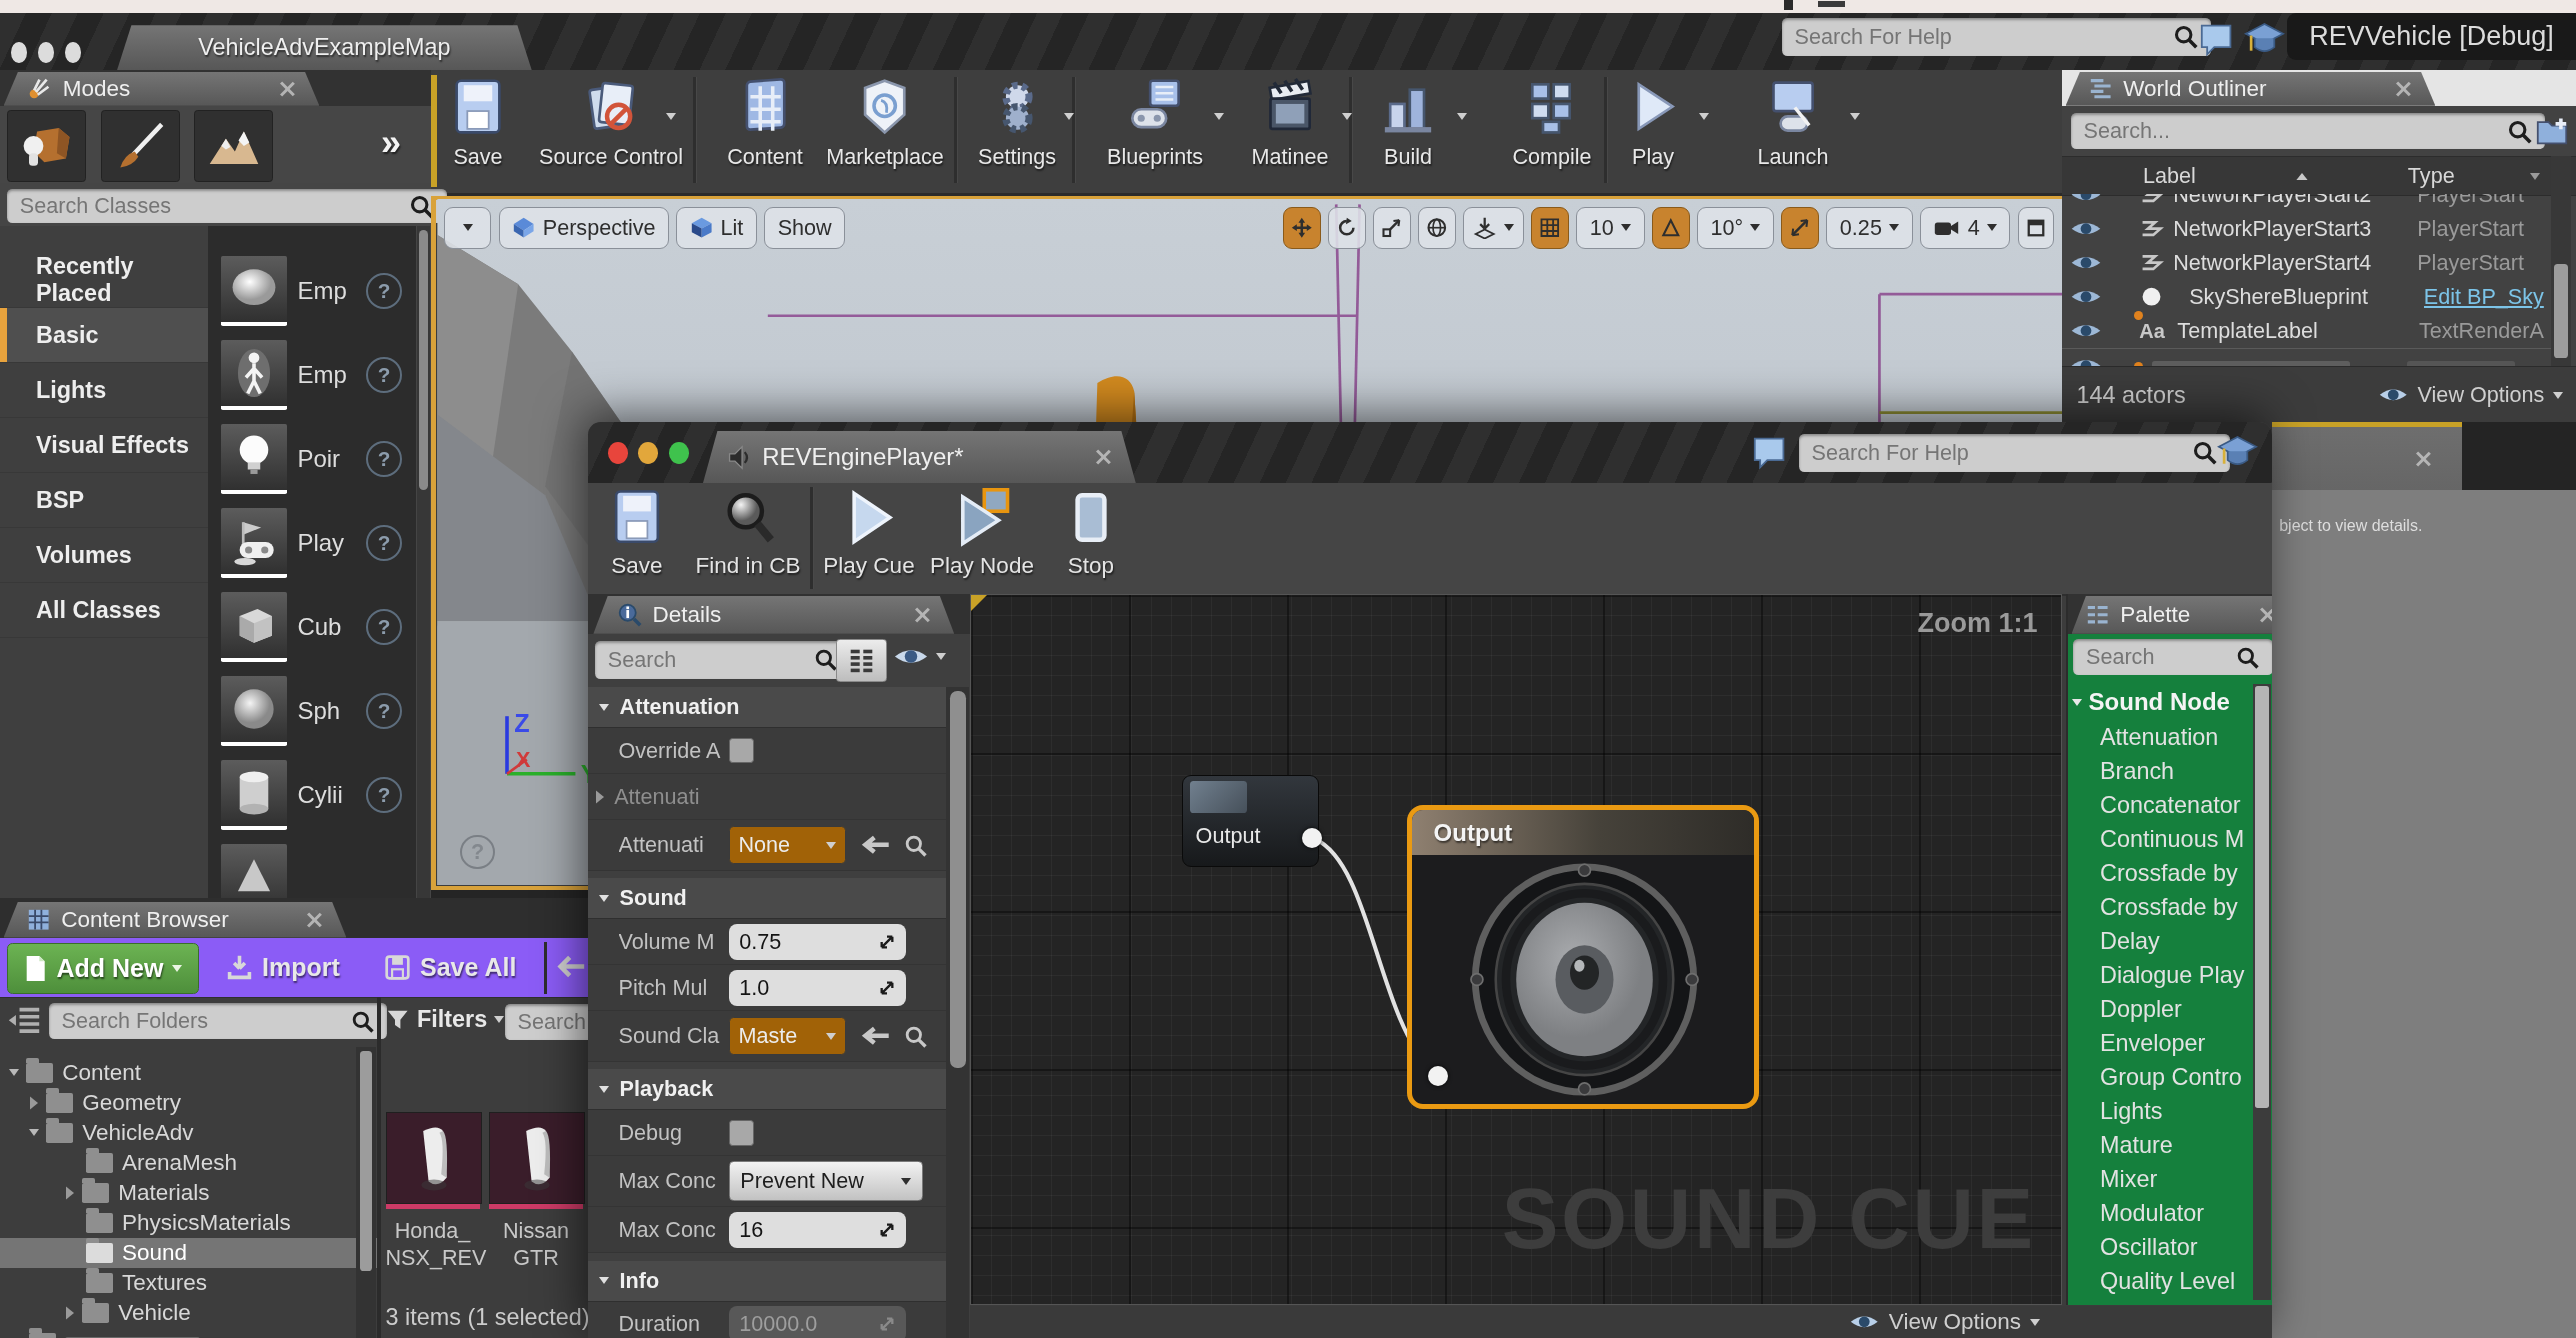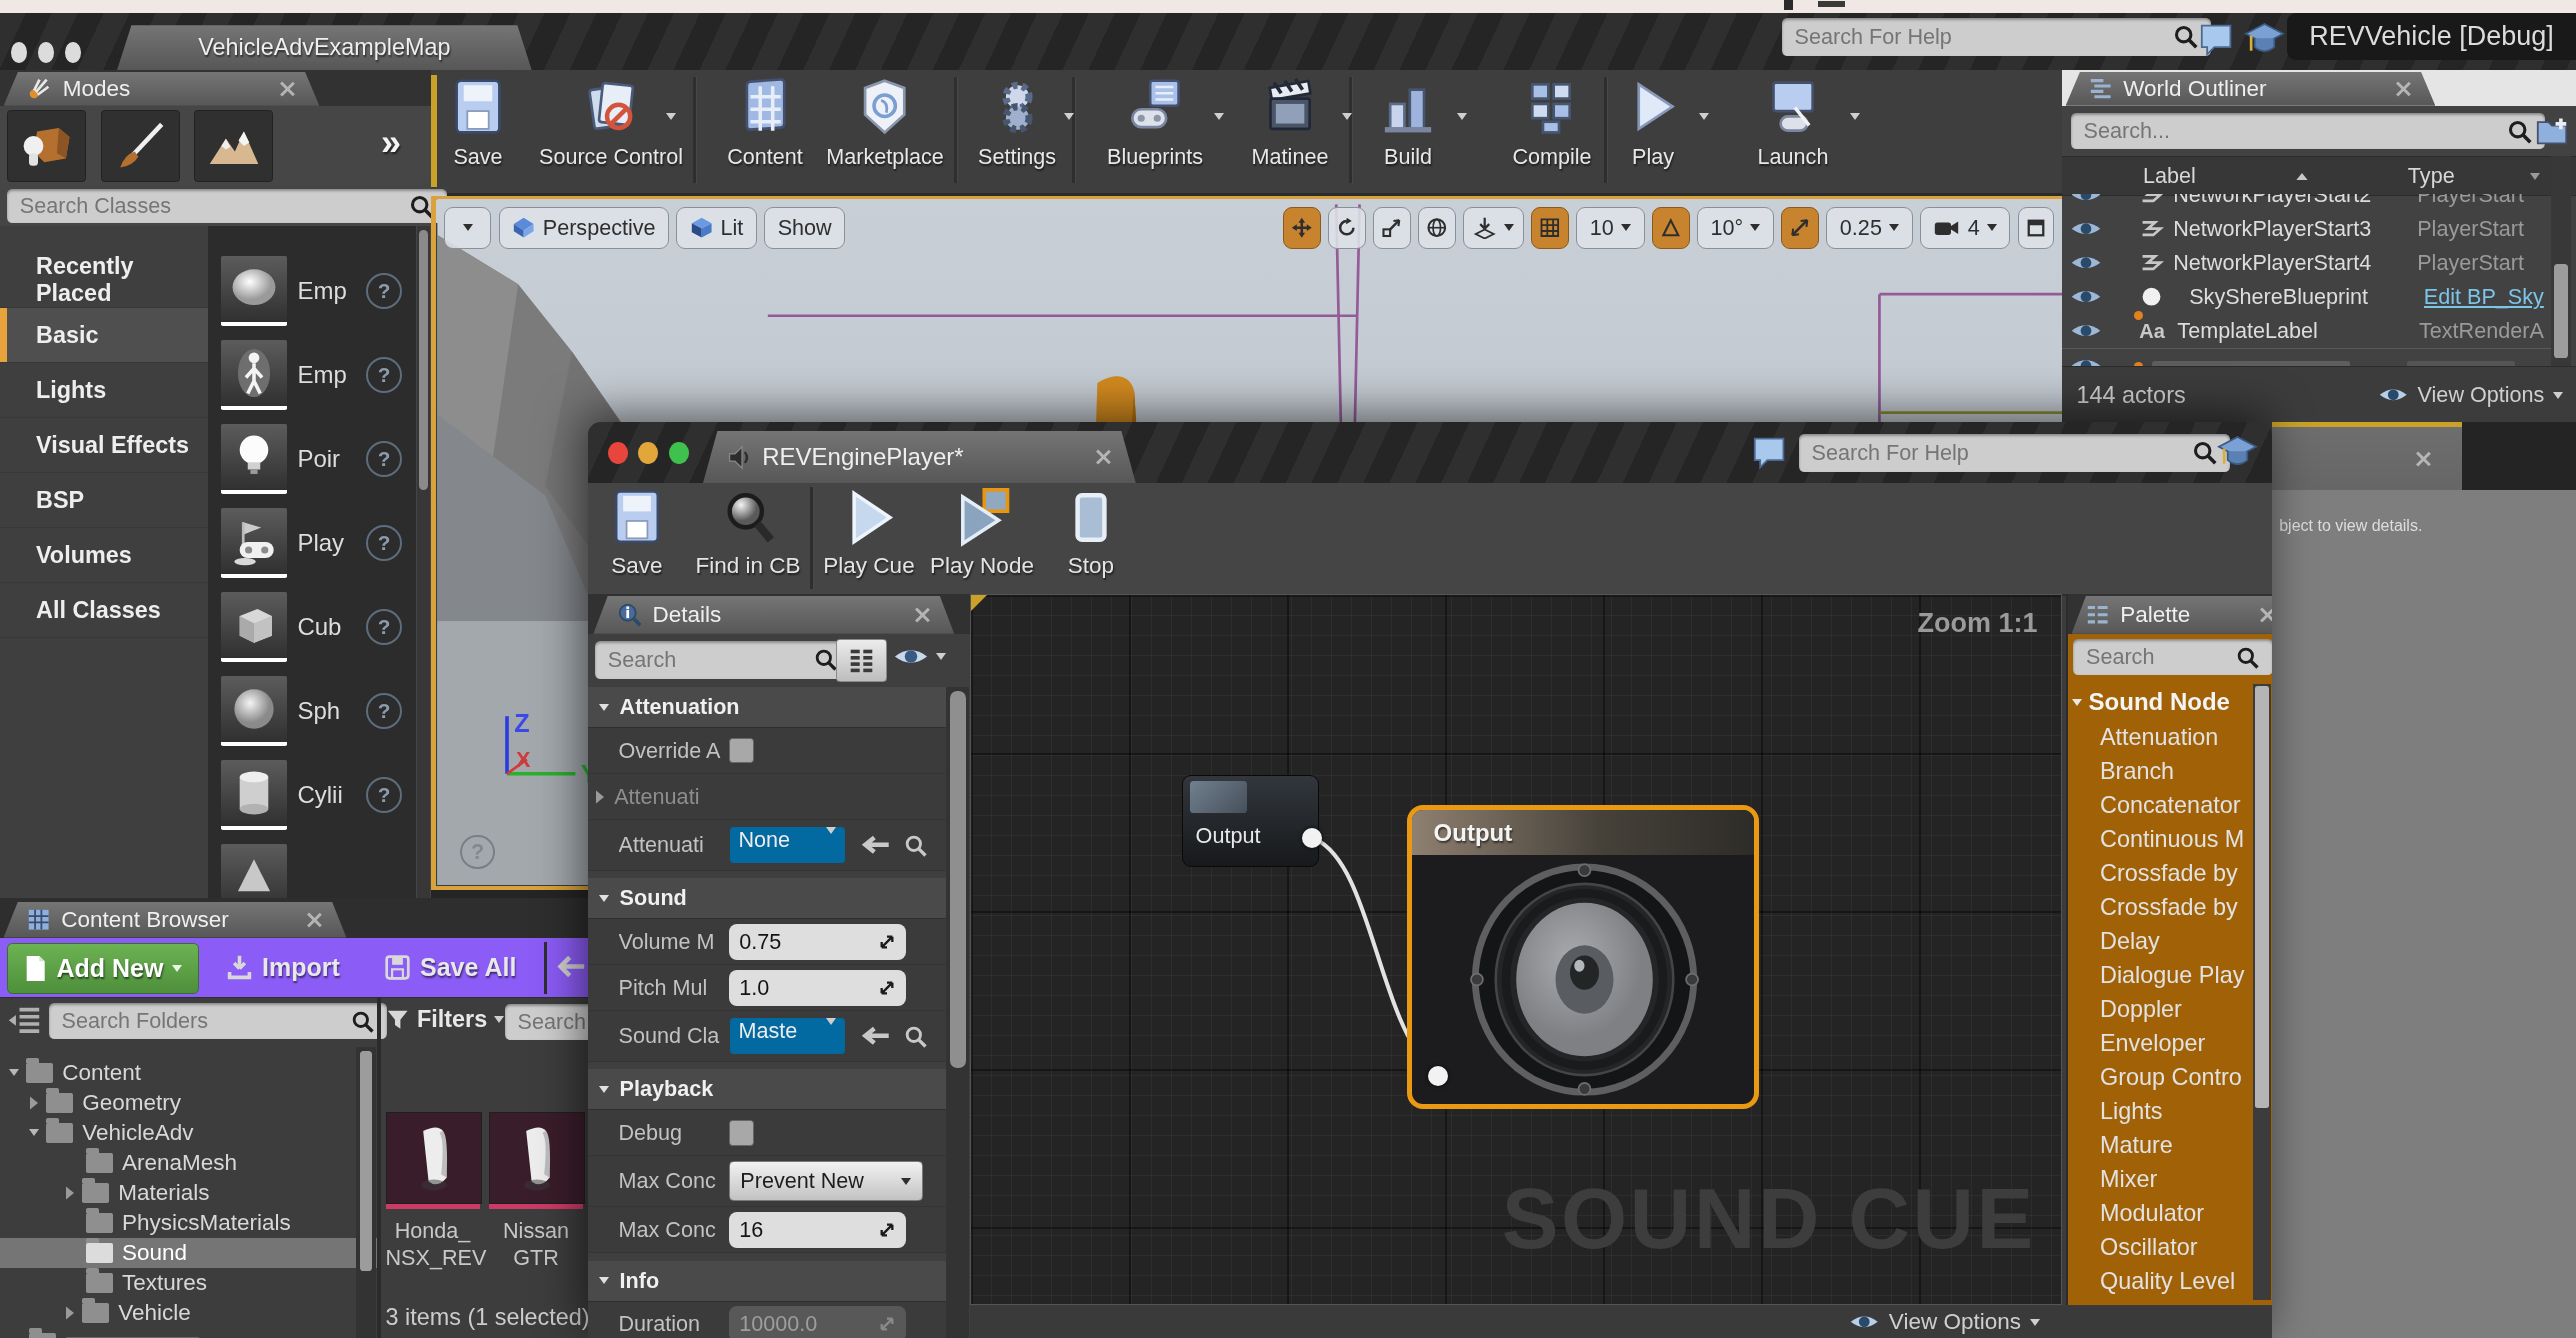--- a/index.html
+++ b/index.html
@@ -18,22 +18,22 @@
   .xicon:before{transform:rotate(45deg)}.xicon:after{transform:rotate(-45deg)}
   .tri-down{width:0;height:0;border-left:7.2px solid transparent;border-right:7.2px solid transparent;border-top:9px solid #cfcfcf}
   .tri-down.dark{border-top-color:#2e2e2e}
   .tri-down.small{border-left-width:5.4px;border-right-width:5.4px;border-top-width:7.2px}
   .tri-up{width:0;height:0;border-left:7.2px solid transparent;border-right:7.2px solid transparent;border-bottom:9px solid #c8c8c8}
   .tri-right{width:0;height:0;border-top:8px solid transparent;border-bottom:8px solid transparent;border-left:10.8px solid #9a9a9a}
   .pill{background:rgba(222,227,232,.88);border:1.8px solid #8a9099;border-radius:9px;color:#2e2e2e;
         display:flex;align-items:center;gap:7.2px;padding:0 12.6px;height:40px;font-size:21.6px}
   .pill.orange{background:#c8832e;border-color:#8a5a1a}
   .checkbox{width:23.4px;height:23.4px;background:#a8a8a8;border:1.8px solid #666;border-radius:3.6px}
-  .ddark{background:#0369a1;border:0.9px solid #3a3a3a;border-radius:4.5px;color:#ececec;display:flex;
-         align-items:flex-start;justify-content:space-between;padding:0 9px;height:36px}
+  .ddark{background:#a16207;border:0.9px solid #3a3a3a;border-radius:4.5px;color:#ececec;display:flex;
+         align-items:center;justify-content:space-between;padding:0 9px;height:36px}
   .dlight{background:linear-gradient(#f2f2f2,#c2c2c2);border:0.9px solid #7a7a7a;border-radius:4.5px;color:#1e1e1e;
           display:flex;align-items:center;justify-content:space-between;padding:0 10.8px;height:38px}
   .nval{background:#dedede;border-radius:8px;color:#141414;display:flex;align-items:center;
         justify-content:space-between;padding:0 10.8px;height:36px}
   .nval.disabled{background:#585858;color:#9e9e9e}
   .drow{display:flex;align-items:center;height:45px;background:#3b3b3b;border-bottom:0.9px solid #343434;padding-left:30.5px}
   .drow .dlabel{width:110px;overflow:hidden;white-space:nowrap;color:#c2c2c2;flex:none}
   .dhead{display:flex;align-items:center;gap:10.8px;height:40px;background:#4a4a4a;border-bottom:0.9px solid #2f2f2f;
          padding-left:10.8px;font-weight:bold;color:#f0f0f0}
   .pitem{height:34px;line-height:34px;padding-left:32px;color:#e2e2e2;font-size:23.4px;white-space:nowrap;overflow:hidden}
@@ -1080,21 +1080,21 @@
           <ellipse cx="150" cy="140" rx="92" ry="101" fill="none" stroke="#1a1b1d" stroke-width="10"></ellipse>
           <ellipse cx="150" cy="140" rx="80" ry="90" fill="url(#cone)"></ellipse>
           <ellipse cx="150" cy="140" rx="34" ry="40" fill="#595c60"></ellipse>
           <ellipse cx="150" cy="132" rx="17" ry="20" fill="#232526"></ellipse>
           <ellipse cx="144" cy="124" rx="6" ry="7" fill="#cfd2d5" opacity=".85"></ellipse>
         </svg>
         <div class="pin" style="position:absolute;left:16px;top:256px"></div>
       </div>
     </div>
 
-    <div class="abs" style="left:1478px;top:172px;width:207px;height:711px;background:#a16207;border-left:2.7px solid #2c2c2c;box-sizing:border-box">
+    <div class="abs" style="left:1478px;top:172px;width:207px;height:711px;background:#15803d;border-left:2.7px solid #2c2c2c;box-sizing:border-box">
       <div class="abs" style="left:0;top:0;width:100%;height:40px;background:#323232">
         <div class="abs tabtrap" style="left:3.6px;top:1.8px;width:190px;height:38px;font-size:22.5px;padding:0 14.4px">
           <svg class="ic" width="23.4" height="23.4" viewBox="0 0 26 26">
               <path d="M2,5 h8 M2,13 h8 M2,21 h8 M13,5 h11 M13,13 h11 M13,21 h11" stroke="#9ab4d0" stroke-width="3.4"></path>
             </svg>
           <span>Palette</span>
           <span class="xicon" style="margin-left:auto"></span>
         </div>
       </div>
       <div class="abs input" style="left:5.4px;top:45px;width:174px;height:36px">

